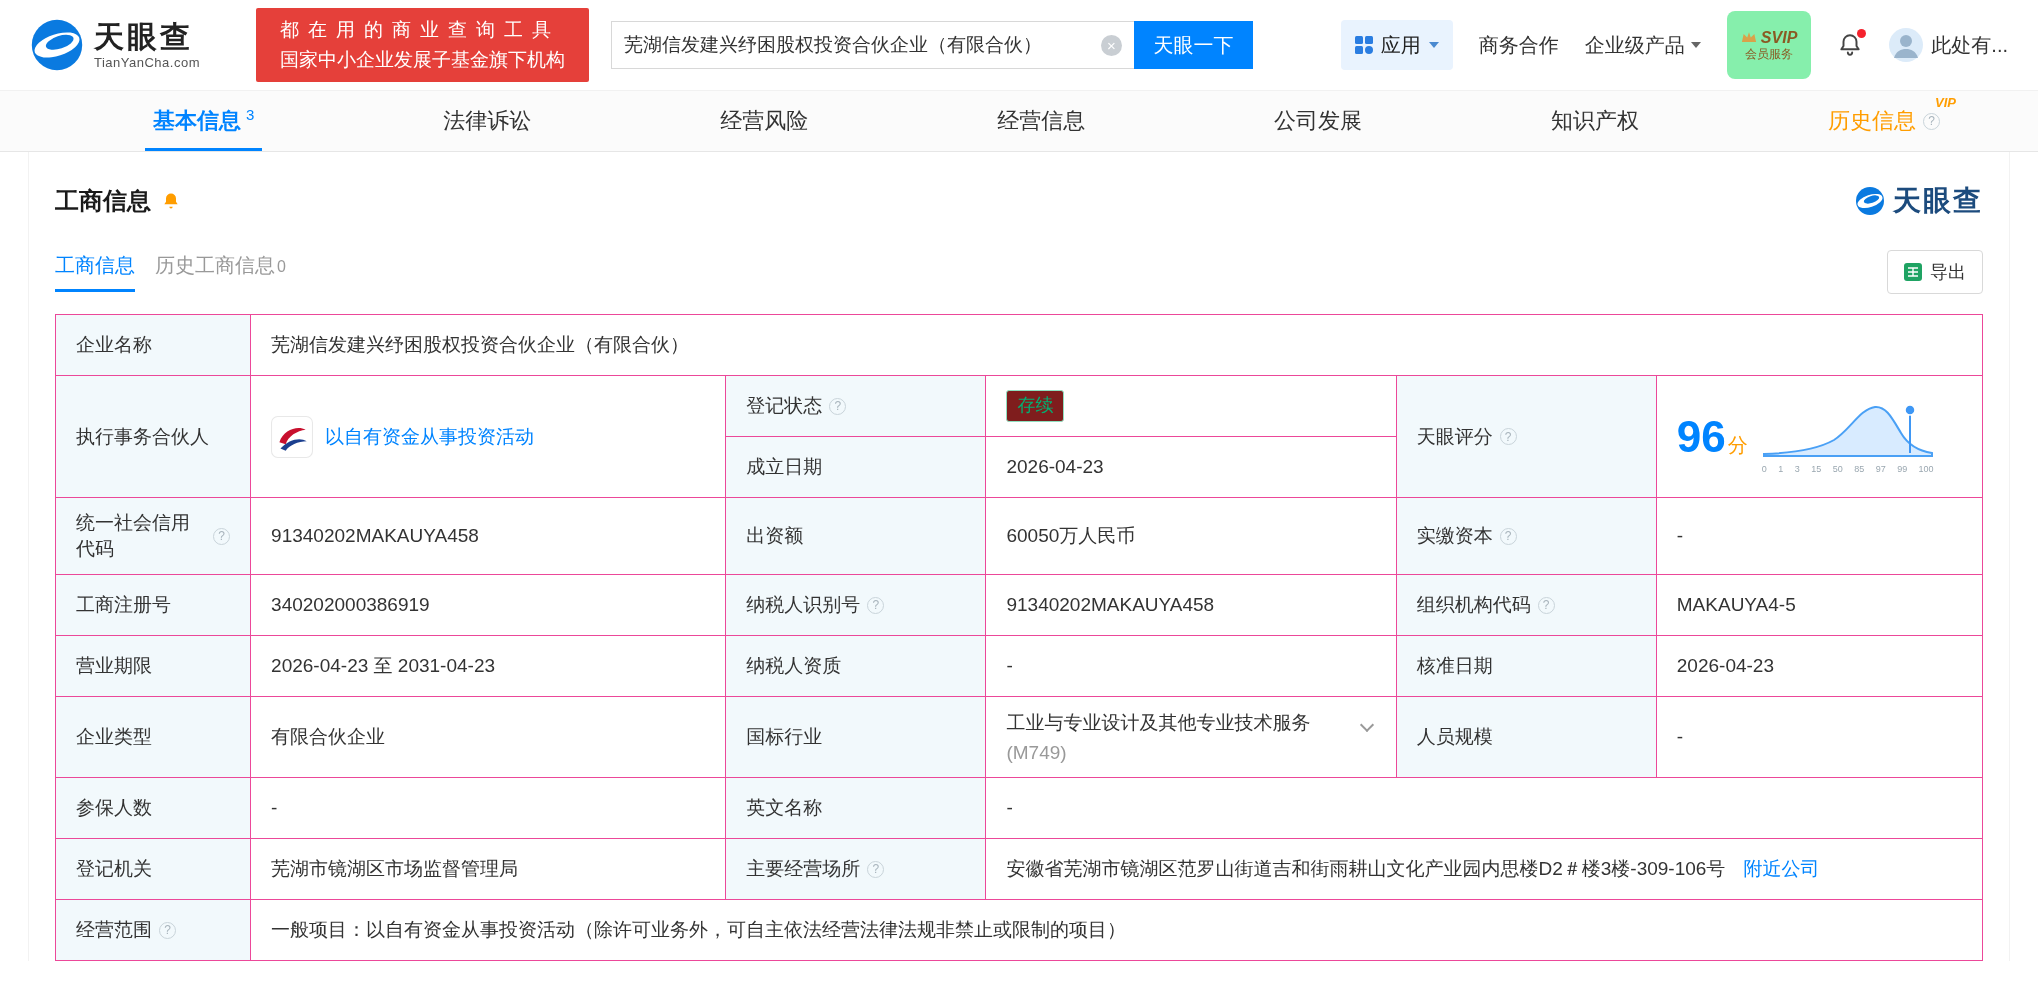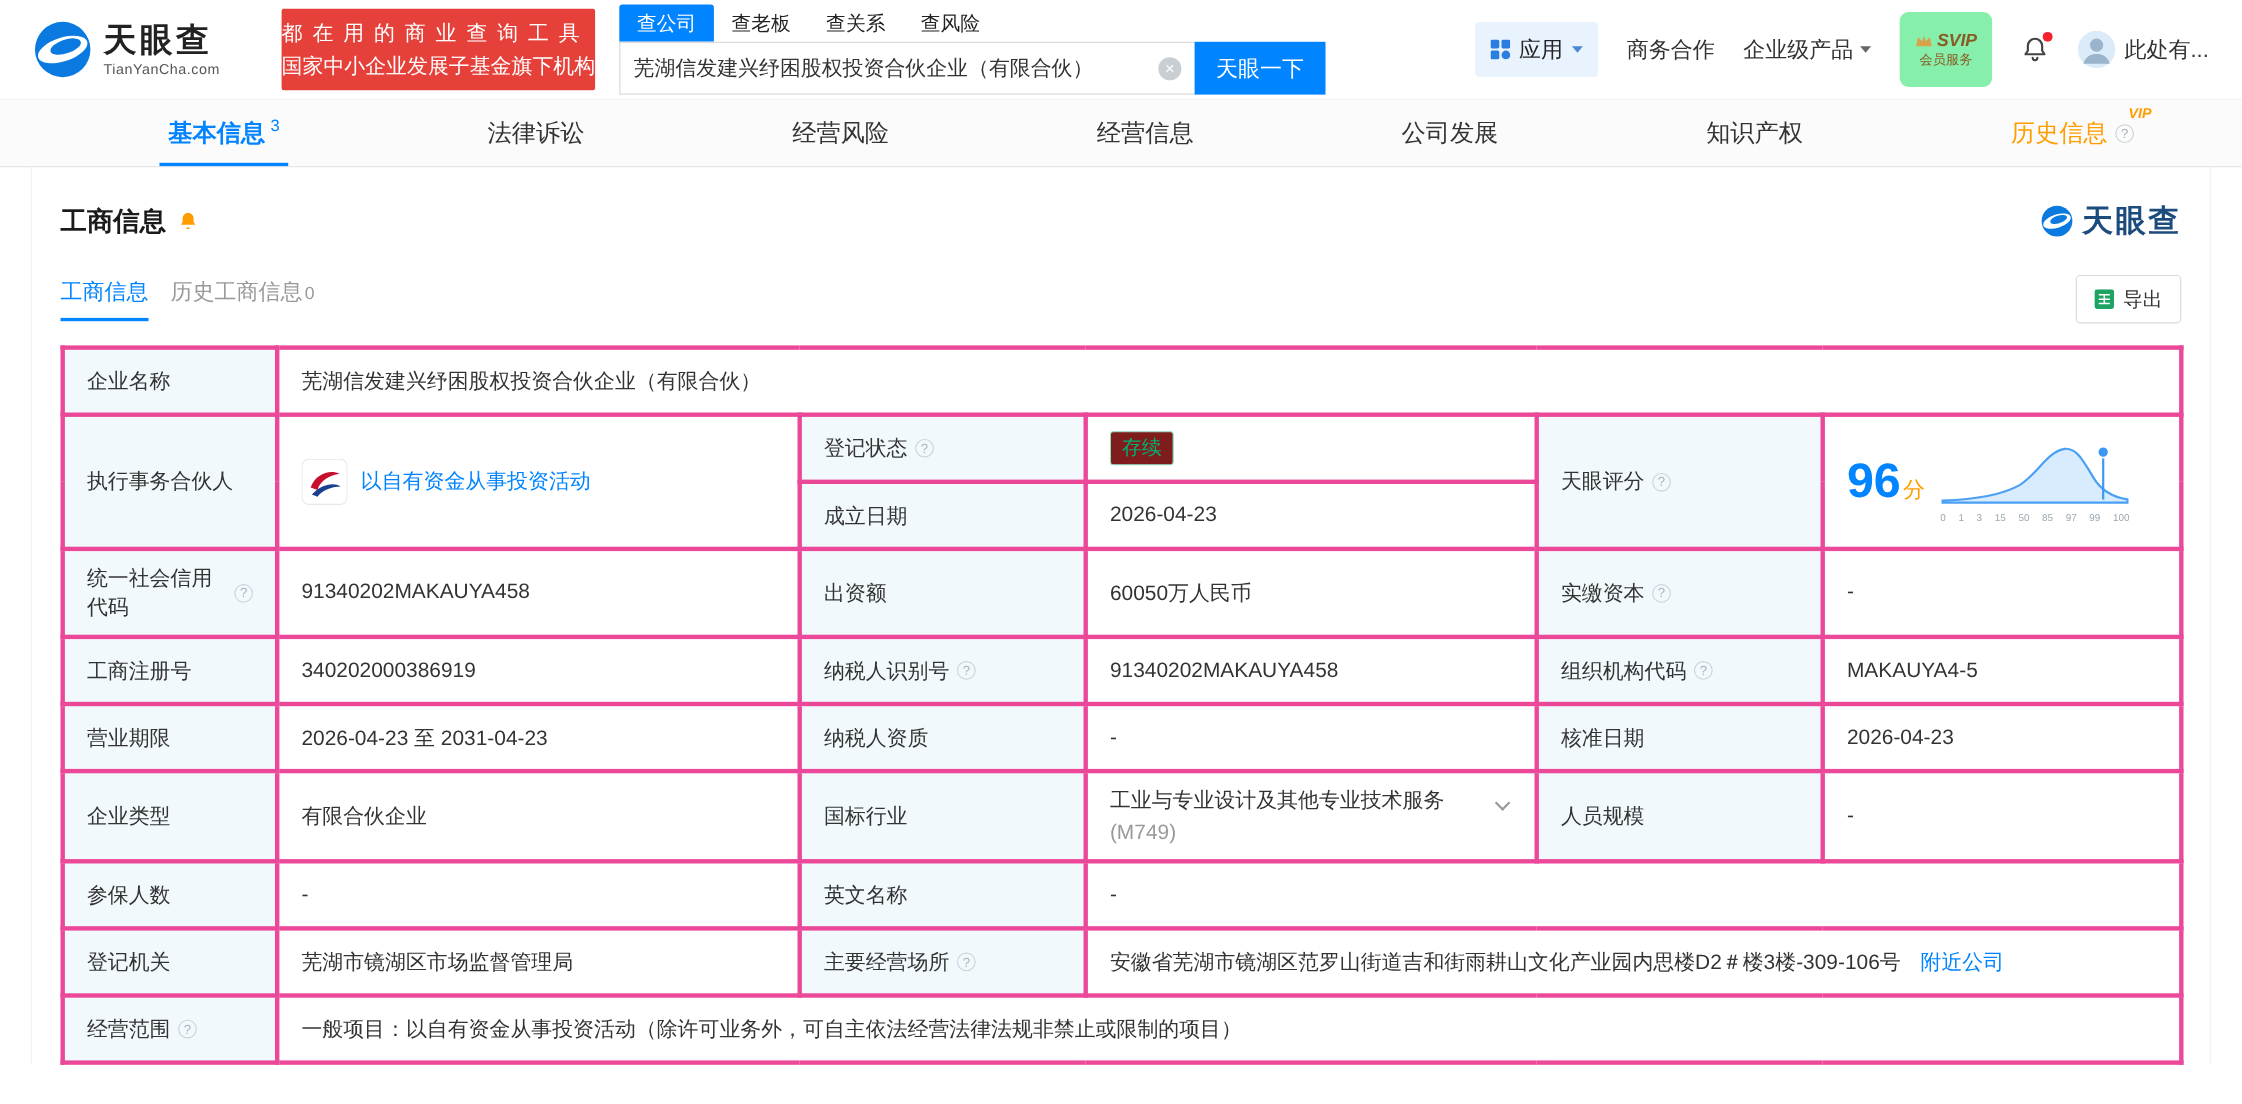--- a/index.html
+++ b/index.html
@@ -4,21 +4,21 @@
 <style>
   *{box-sizing:border-box;margin:0;padding:0}
   html,body{width:2038px;height:1004px;overflow:hidden;background:#fff;
     font-family:"Liberation Sans","DejaVu Sans",sans-serif;color:#333}
   
   .header{height:90px;display:flex;align-items:center;padding:0 30px;background:#fff}
   .logo{display:flex;align-items:center;gap:10px;flex:none}
   .brand-txt{display:flex;flex-direction:column;line-height:1.1}
   .brand-cn{font-size:30px;font-weight:700;color:#222;letter-spacing:3px}
   .brand-en{font-size:13px;color:#555;letter-spacing:.5px;margin-top:3px}
-  .slogan{margin-left:56px;background:#e5403a;color:#fff;padding:9px 0;border-radius:2px;flex:none}
+  .slogan{margin-left:56px;background:#e5403a;color:#fff;padding:9px 24px;border-radius:2px;flex:none}
   .slogan .l1{font-size:19px;letter-spacing:9px;white-space:nowrap}
   .slogan .l2{font-size:19px;margin-top:4px;white-space:nowrap}
   .search-area{margin-left:22px;width:642px;flex:none}
   .search-tabs{display:flex;align-items:center;height:34px}
   .stab{font-size:18px;color:#222;padding:0 16px;height:34px;display:flex;align-items:center;cursor:pointer}
   .stab.active{background:#0084ff;color:#fff;border-radius:3px 3px 0 0;font-weight:500}
   .search-row{display:flex;height:48px}
   .search-box{flex:1;border:1px solid #d8d8d8;border-right:none;display:flex;align-items:center;padding:0 12px;background:#fff}
   .search-box input{border:none;outline:none;font-size:19px;width:100%;color:#333;background:transparent;
     font-family:"Liberation Sans","DejaVu Sans",sans-serif}
@@ -61,21 +61,21 @@
   .subtabs{margin-top:30px;display:flex;align-items:center}
   .subtab{font-size:20px;cursor:pointer;padding-bottom:13px;position:relative}
   .subtab.active{color:#0084ff}
   .subtab.active::after{content:"";position:absolute;left:0;right:0;bottom:0;height:3px;background:#0084ff}
   .subtab.inactive{color:#999;margin-left:20px}
   .subtab .mini{font-size:16px;margin-left:2px}
   .export-btn{margin-left:auto;height:44px;padding:0 16px;border:1px solid #d9d9d9;border-radius:4px;background:#fff;
     display:flex;align-items:center;gap:8px;font-size:18px;color:#333;cursor:pointer}
   
   table.info{width:100%;border-collapse:collapse;table-layout:fixed;margin-top:20px}
-  table.info td{border:4px solid #ec4899;font-size:19px;padding:12px 20px;height:61px;word-break:break-all}
+  table.info td{border:1px solid #ec4899;font-size:19px;padding:12px 20px;height:61px;word-break:break-all}
   td.lbl{background:#f2f9fc;color:#333}
   td.val{background:#fff;color:#333}
   tr.tall td{height:81px}
   .lbl-in{display:flex;align-items:center}
   .link{color:#0084ff;cursor:pointer;text-decoration:none}
   .partner{display:flex;align-items:center;gap:12px}
   .badge-green{display:inline-block;background:#7f1d1d;border:1px solid #8fdfbf;color:#00b173;font-size:18px;
     padding:3px 10px;border-radius:3px;line-height:1.3}
   .industry{position:relative;padding-right:30px}
   .industry .code{color:#999;margin-top:6px}
@@ -105,26 +105,20 @@
       <span class="brand-en">TianYanCha.com</span>
     </div>
   </div>
 
   <div class="slogan">
     <div class="l1">都在用的商业查询工具</div>
     <div class="l2">国家中小企业发展子基金旗下机构</div>
   </div>
 
   <div class="search-area">
-    <div class="search-tabs">
-      <div class="stab active">查公司</div>
-      <div class="stab">查老板</div>
-      <div class="stab">查关系</div>
-      <div class="stab">查风险</div>
-    </div>
     <div class="search-row">
       <div class="search-box">
         <input type="text" value="芜湖信发建兴纾困股权投资合伙企业（有限合伙）" style="">
         <span class="clear"></span>
       </div>
       <button class="search-btn">天眼一下</button>
     </div>
   </div>
 
   <div class="header-right">

